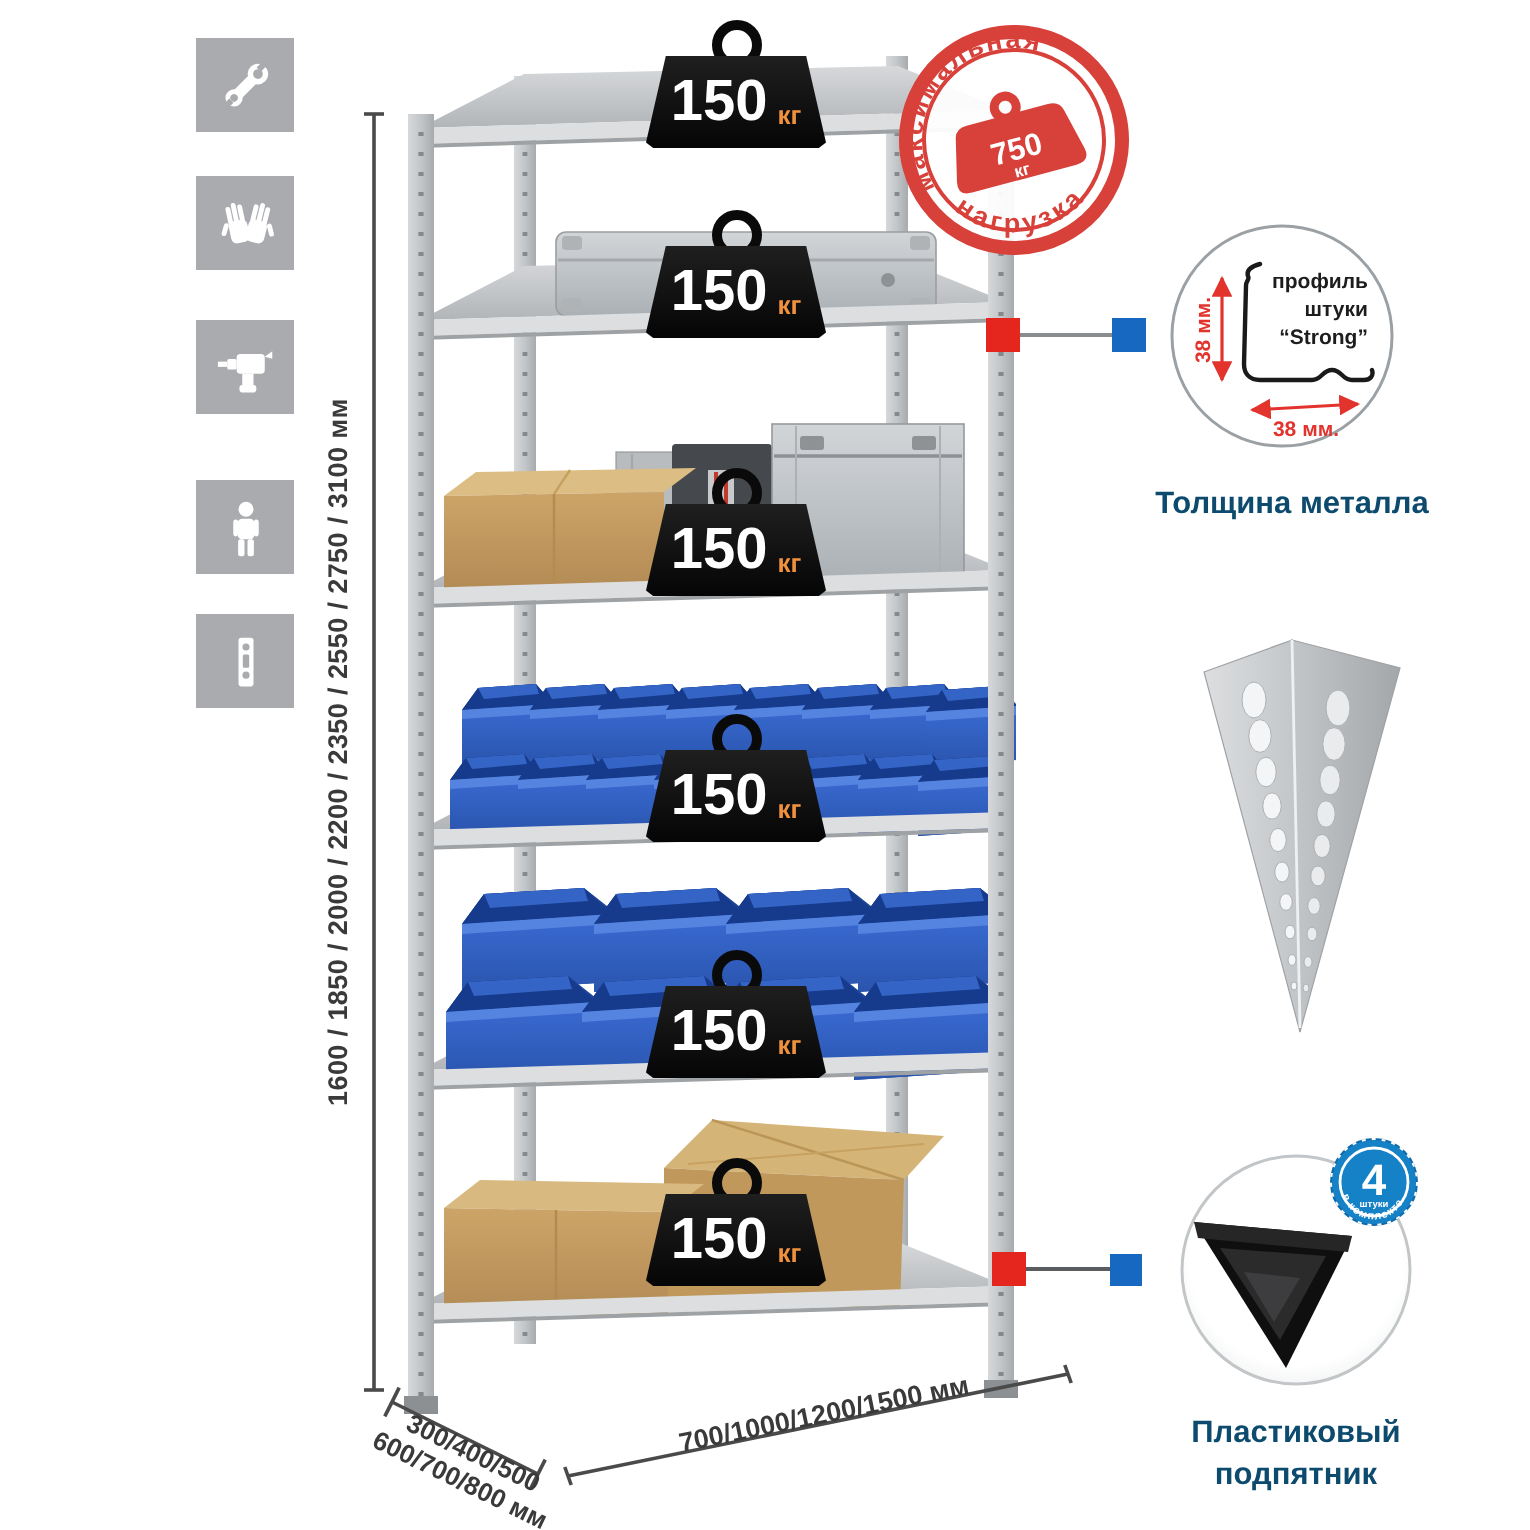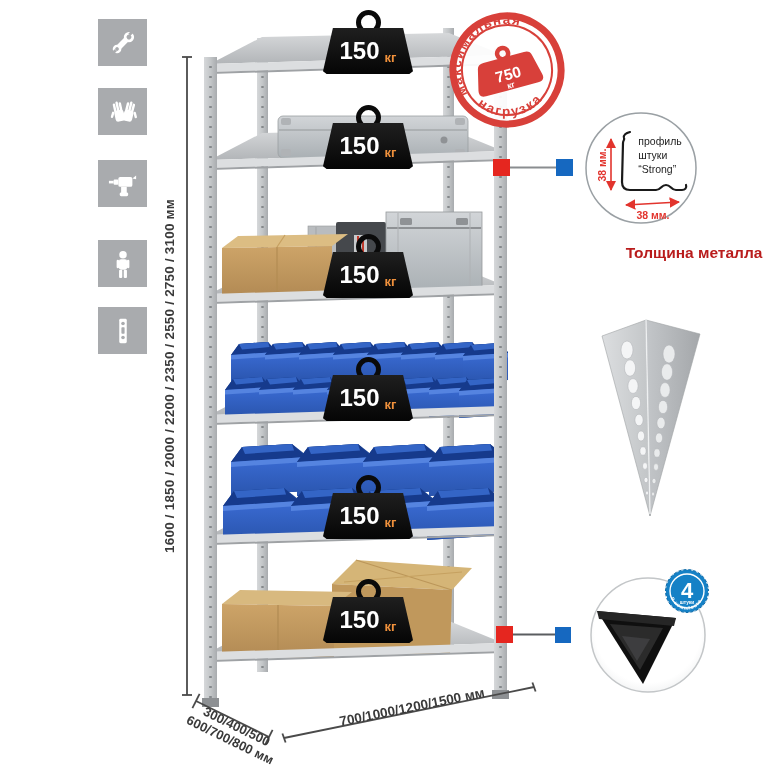--- a/index.html
+++ b/index.html
@@ -11,39 +11,39 @@
   
   .tile{position:absolute;left:98px;width:49px;height:47px;background:#a9abae;
         display:flex;align-items:center;justify-content:center;}
 
   
   .weight{position:absolute;width:90px;text-align:center;z-index:5;}
   .w-ring{width:15px;height:15px;border:5px solid #0a0a0a;border-radius:50%;margin:0 auto -7px;}
   .w-body{position:relative;height:46px;background:linear-gradient(180deg,#1f1f1f,#050505);
           clip-path:polygon(11% 0,89% 0,100% 94%,96% 100%,4% 100%,0 94%);
           display:flex;align-items:center;justify-content:center;gap:5px;}
-  .w-val{font-size:24px;font-weight:bold;color:#ffffff;line-height:1;}
+  .w-val{font-size:29px;font-weight:bold;color:#ffffff;line-height:1;}
   .w-unit{font-size:13px;font-weight:bold;color:#f0913c;margin-top:12px;line-height:1;}
 
   
   .lbl{position:absolute;white-space:nowrap;font-weight:bold;color:#3a3a3a;}
   .height-lbl{left:169px;top:376px;transform:translate(-50%,-50%) rotate(-90deg);
               font-size:13.5px;letter-spacing:.2px;}
   .depth-lbl{left:233px;top:734px;transform:translate(-50%,-50%) rotate(26deg);
              font-size:13px;text-align:center;line-height:1.15;}
   .width-lbl{left:412px;top:707px;transform:translate(-50%,-50%) rotate(-11.5deg);font-size:13.5px;}
 
   .profile-text{position:absolute;left:660px;top:156px;transform:translate(-50%,-50%);
-                font-size:10.5px;font-weight:400;line-height:1.32;color:#1d1d1d;text-align:left;white-space:nowrap;}
+                font-size:10.5px;font-weight:700;line-height:1.32;color:#1d1d1d;text-align:right;white-space:nowrap;}
   .dim-red{position:absolute;font-size:10.5px;font-weight:bold;color:#e2342d;white-space:nowrap;}
   .dim-v{left:602px;top:165px;transform:translate(-50%,-50%) rotate(-90deg);}
   .dim-h{left:653px;top:215px;transform:translate(-50%,-50%);}
 
   .caption{position:absolute;transform:translate(-50%,-50%);font-size:15.5px;font-weight:600;
-           color:#b91c1c;line-height:1.35;text-align:center;white-space:nowrap;margin-left:48px;}
+           color:#0c4a6e;line-height:1.35;text-align:center;white-space:nowrap;}
   .profile-caption{left:646px;top:253px;}
   .foot-caption{left:648px;top:728px;}
 </style>
 </head>
 <body>
 
 <div class="canvas">
 
   <svg class="art" width="765" height="765" viewBox="0 0 765 765">
     <defs>
@@ -446,14 +446,18 @@
     <div>профиль</div>
     <div>штуки</div>
     <div>“Strong”</div>
   </div>
   <div class="dim-red dim-v">38 мм.</div>
   <div class="dim-red dim-h">38 мм.</div>
   <div class="caption profile-caption">
     <div>Толщина металла</div>
   </div>
 
+  <div class="caption foot-caption">
+    <div>Пластиковый</div>
+    <div>подпятник</div>
+  </div>
 
 </div>
 
 </body></html>

